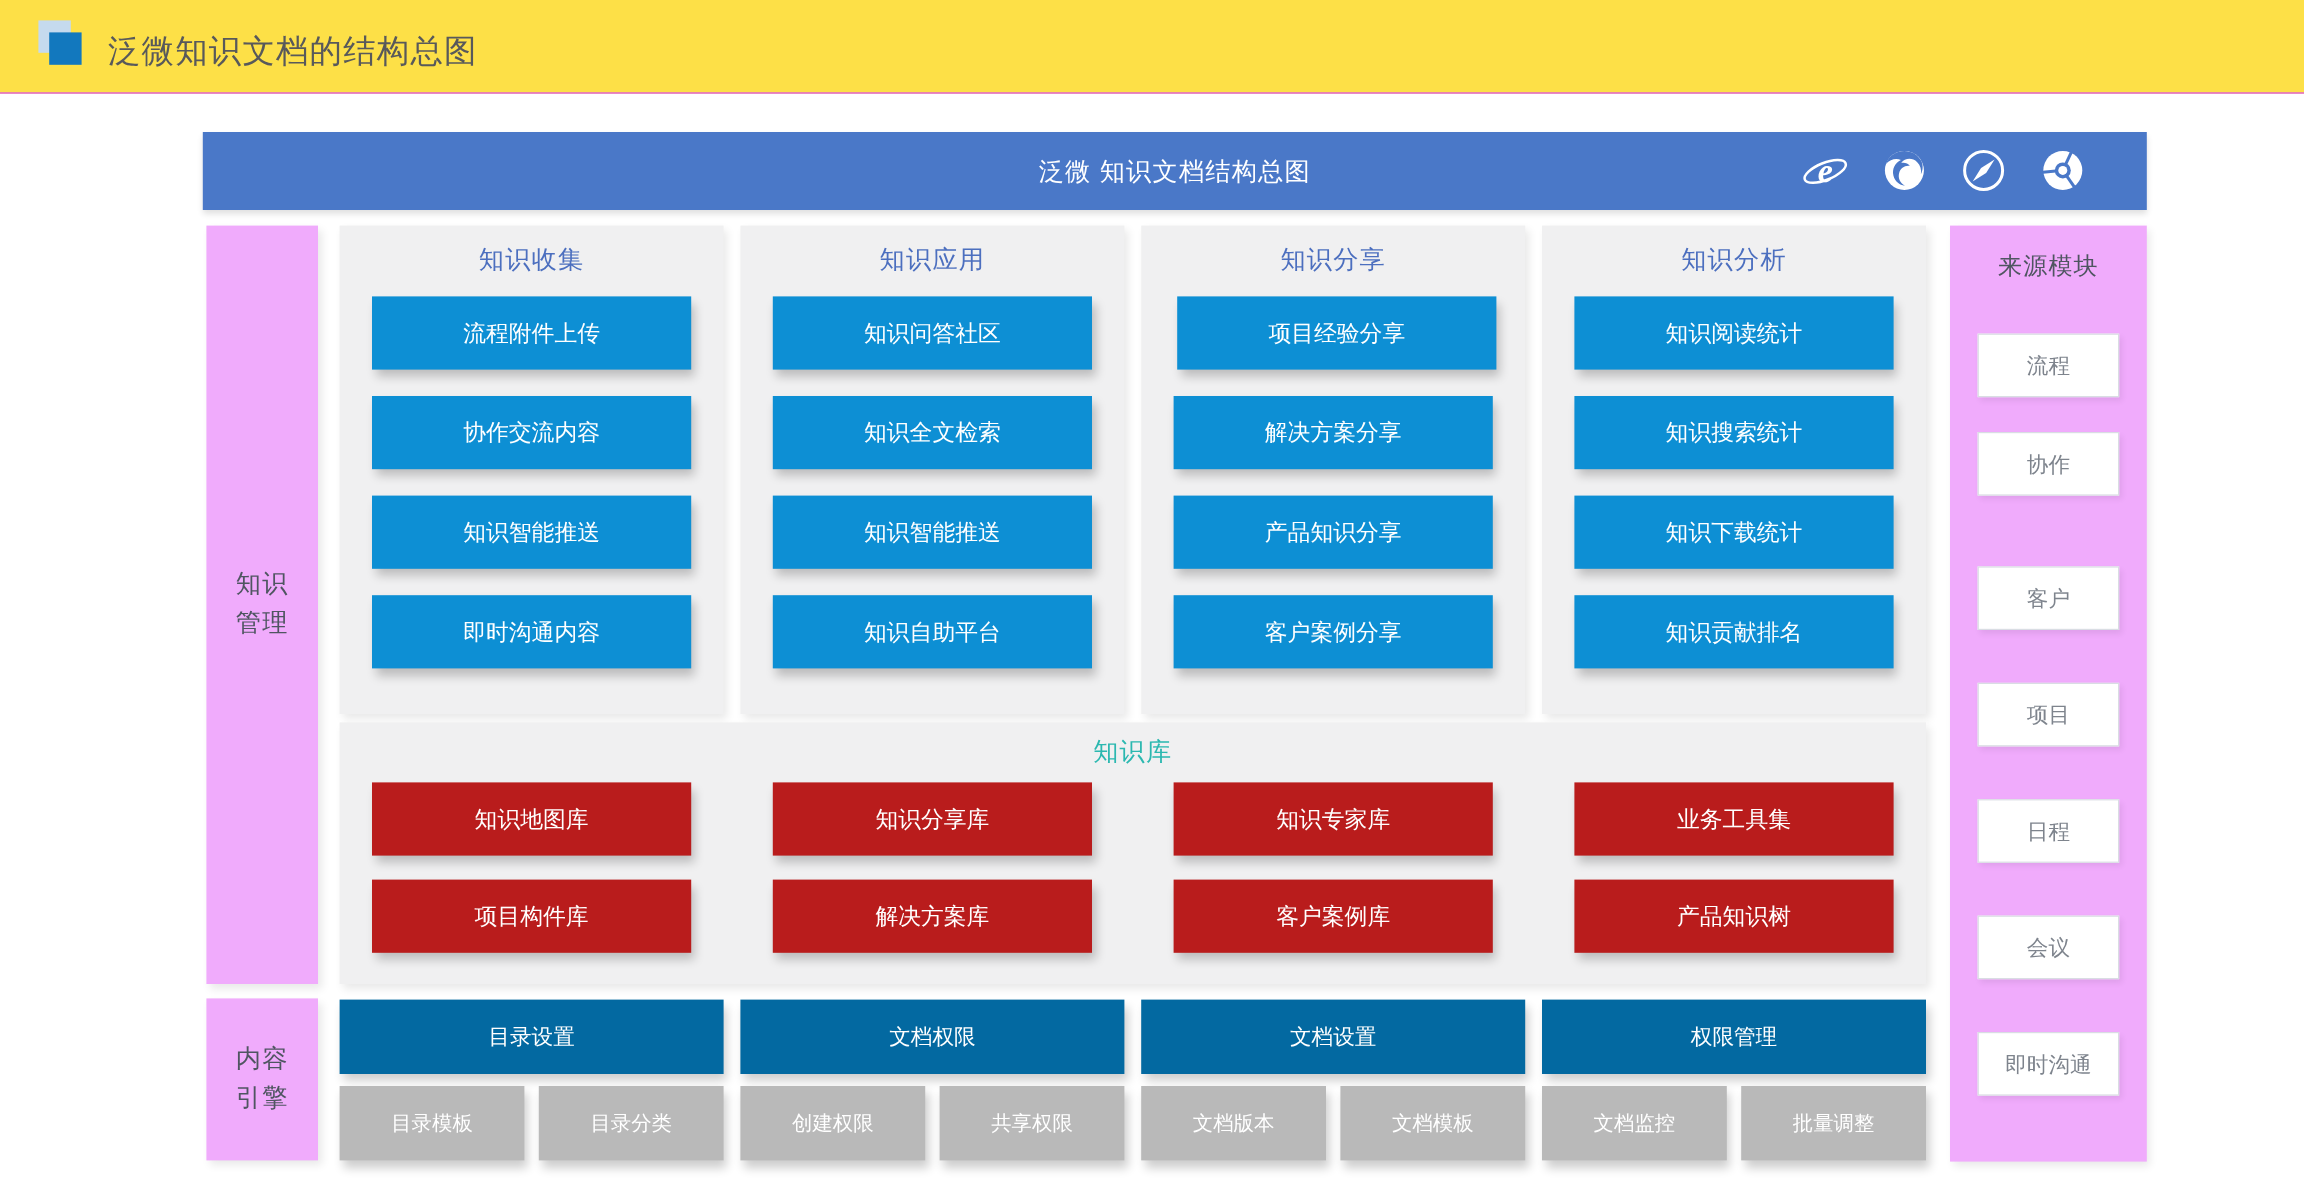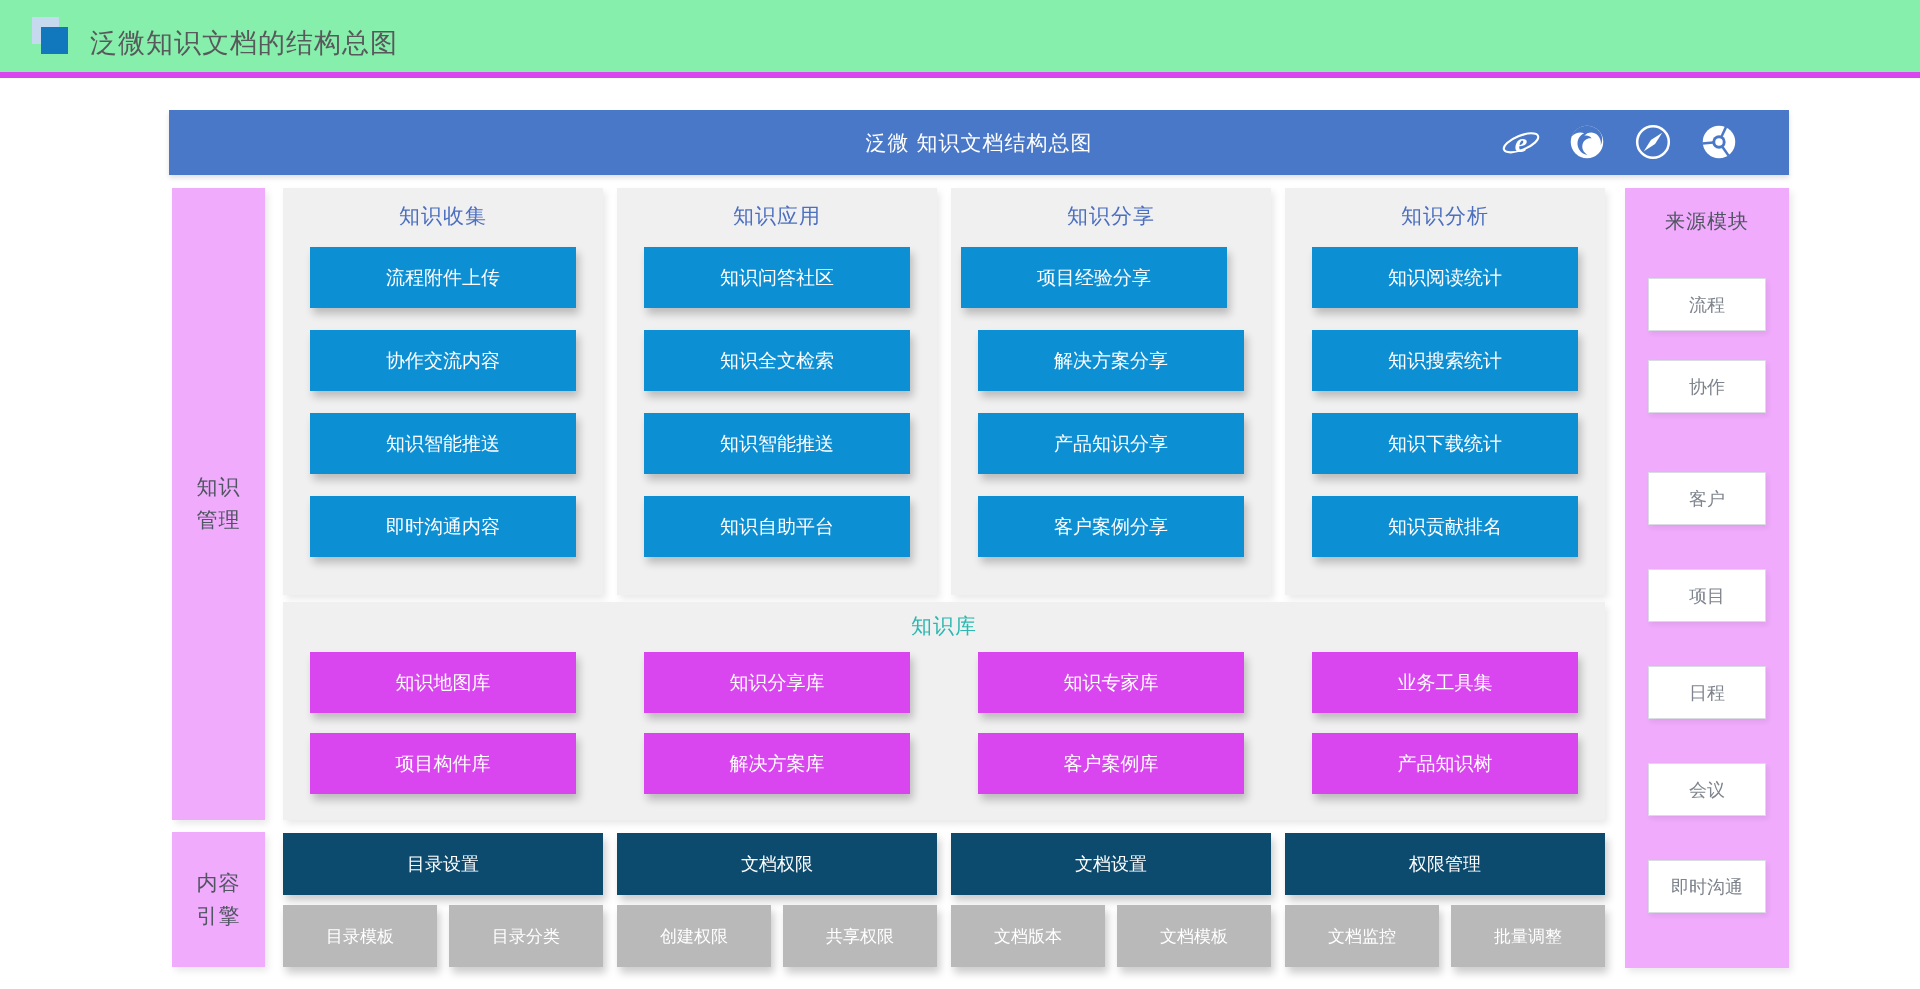--- a/index.html
+++ b/index.html
@@ -1,21 +1,21 @@
 <!DOCTYPE html>
 <html><head>
 <meta charset="utf-8">
 <style>
   * { margin:0; padding:0; box-sizing:border-box; }
   html,body { width:1920px; height:989px; background:#ffffff; overflow:hidden;
               font-family:"Liberation Sans","DejaVu Sans",sans-serif; }
 
   
   .top-header { position:absolute; left:0; top:0; width:1920px; height:78px;
-                background:#86efac; border-bottom:6px solid #d946ef; }
+                background:#fde047; border-bottom:1px solid #d946ef; }
   .logo { position:absolute; left:32px; top:15px; width:44px; height:46px; }
   .logo .sq { position:absolute; width:27px; height:27px; }
   .logo .sq.light { left:0; top:2px; background:#c5daee; }
   .logo .sq.dark  { left:9px; top:12px; background:#1278be; }
   .page-title { position:absolute; left:90px; top:25px; font-size:27px;
                 color:#58595b; letter-spacing:1px; font-weight:400; }
 
   
   .diagram { position:absolute; left:169px; top:110px; width:1620px; height:865px; }
 
@@ -35,23 +35,23 @@
 
   .col-header { position:absolute; left:0; width:100%; top:14px; text-align:center;
                 color:#4c6fbf; font-size:21px; letter-spacing:1px; }
   .kb-header  { position:absolute; left:0; width:100%; top:10px; text-align:center;
                 color:#2bb8b0; font-size:21px; letter-spacing:1px; }
 
   .btn { position:absolute; display:flex; align-items:center; justify-content:center;
          color:#ffffff; cursor:pointer; }
   .btn.blue { background:#0d8fd4; width:266px; height:61px; font-size:19px;
               box-shadow:3px 6px 8px rgba(0,0,0,.22); }
-  .btn.teal { background:#d946ef; width:266px; height:61px; font-size:19px;
+  .btn.teal { background:#b91c1c; width:266px; height:61px; font-size:19px;
               box-shadow:3px 6px 8px rgba(0,0,0,.22); }
-  .btn.gray-big   { background:#0c4a6e; width:320px; height:62px; font-size:18px;
+  .btn.gray-big   { background:#0369a1; width:320px; height:62px; font-size:18px;
                     box-shadow:3px 6px 8px rgba(0,0,0,.20); }
   .btn.gray-small { background:#b9b9b9; width:154px; height:62px; font-size:17px;
                     box-shadow:3px 6px 8px rgba(0,0,0,.20); }
   .btn.white { background:#ffffff; border:1px solid #d9dde3; color:#7e848d;
                width:118px; height:53px; font-size:18px;
                box-shadow:2px 3px 5px rgba(0,0,0,.07); }
 
   .src-header { position:absolute; left:0; width:100%; top:20px; text-align:center;
                 color:#4f5561; font-size:20px; letter-spacing:1px; }
 </style>
@@ -116,21 +116,21 @@
   <section class="panel" style="left:448px; top:78px; width:320px; height:407px;">
     <div class="col-header">知识应用</div>
     <div class="btn blue" style="left:27px; top:59px;">知识问答社区</div>
     <div class="btn blue" style="left:27px; top:142px;">知识全文检索</div>
     <div class="btn blue" style="left:27px; top:225px;">知识智能推送</div>
     <div class="btn blue" style="left:27px; top:308px;">知识自助平台</div>
   </section>
 
   <section class="panel" style="left:782px; top:78px; width:320px; height:407px;">
     <div class="col-header">知识分享</div>
-    <div class="btn blue" style="left:10px; top:59px;">项目经验分享</div>
+    <div class="btn blue" style="left:30px; top:59px;">项目经验分享</div>
     <div class="btn blue" style="left:27px; top:142px;">解决方案分享</div>
     <div class="btn blue" style="left:27px; top:225px;">产品知识分享</div>
     <div class="btn blue" style="left:27px; top:308px;">客户案例分享</div>
   </section>
 
   <section class="panel" style="left:1116px; top:78px; width:320px; height:407px;">
     <div class="col-header">知识分析</div>
     <div class="btn blue" style="left:27px; top:59px;">知识阅读统计</div>
     <div class="btn blue" style="left:27px; top:142px;">知识搜索统计</div>
     <div class="btn blue" style="left:27px; top:225px;">知识下载统计</div>

